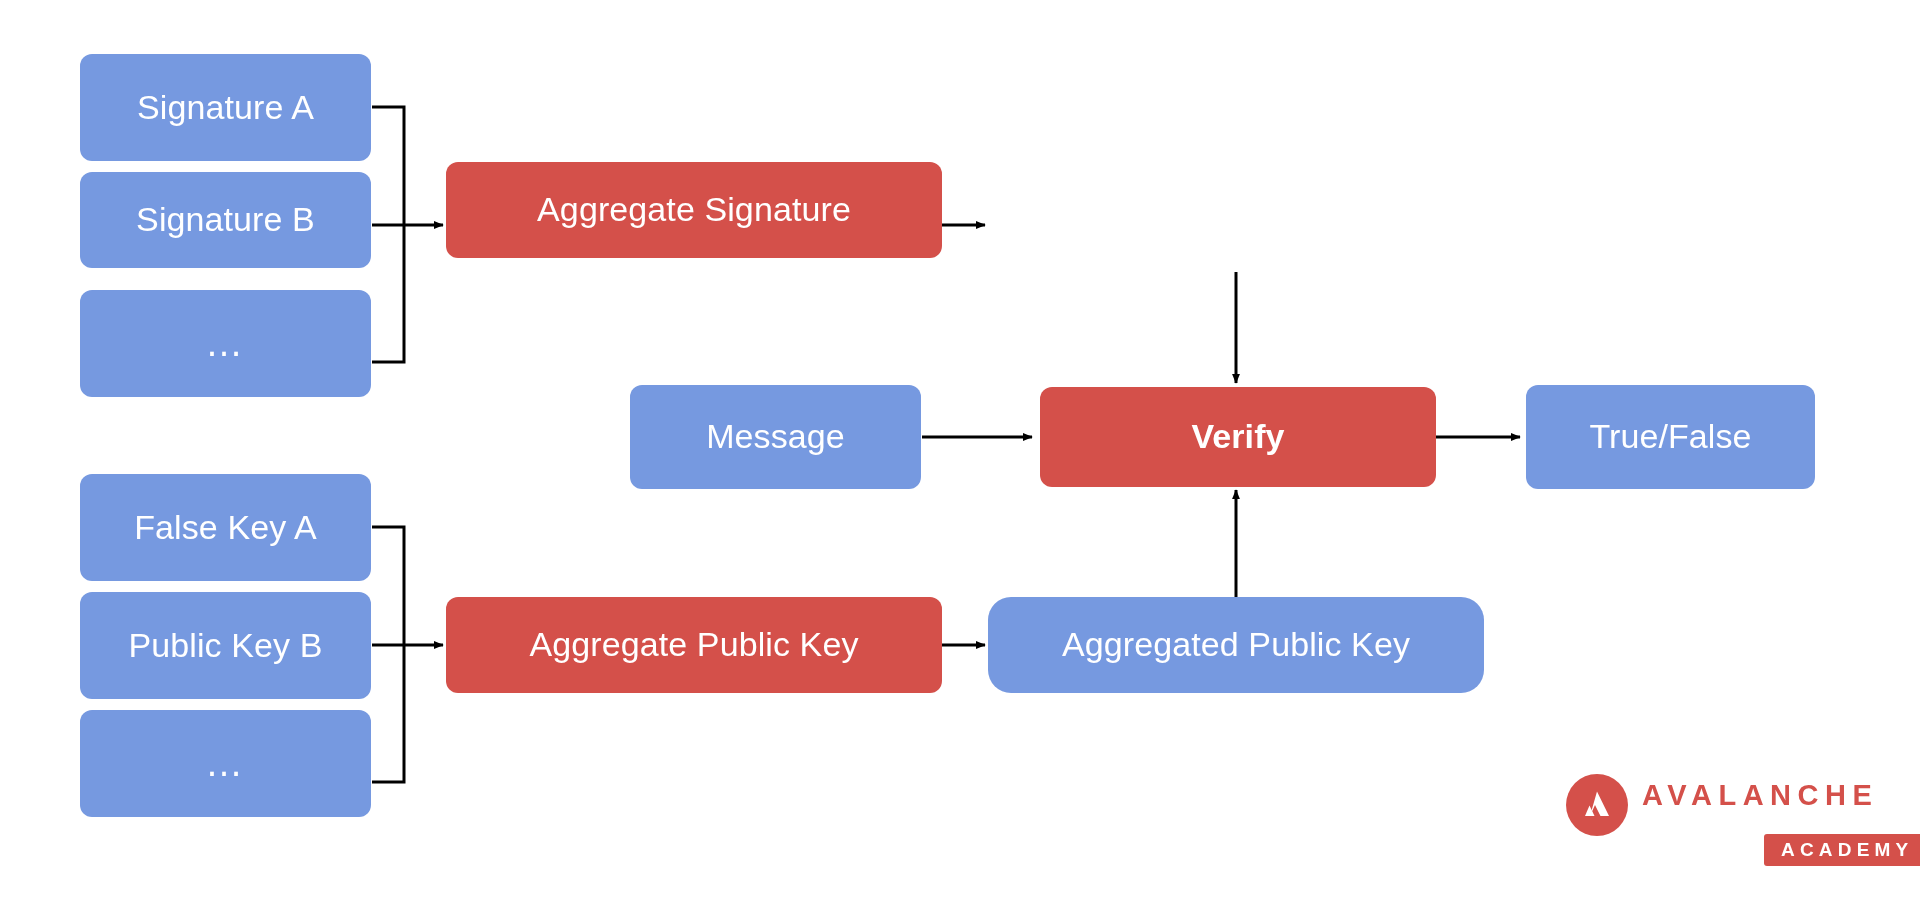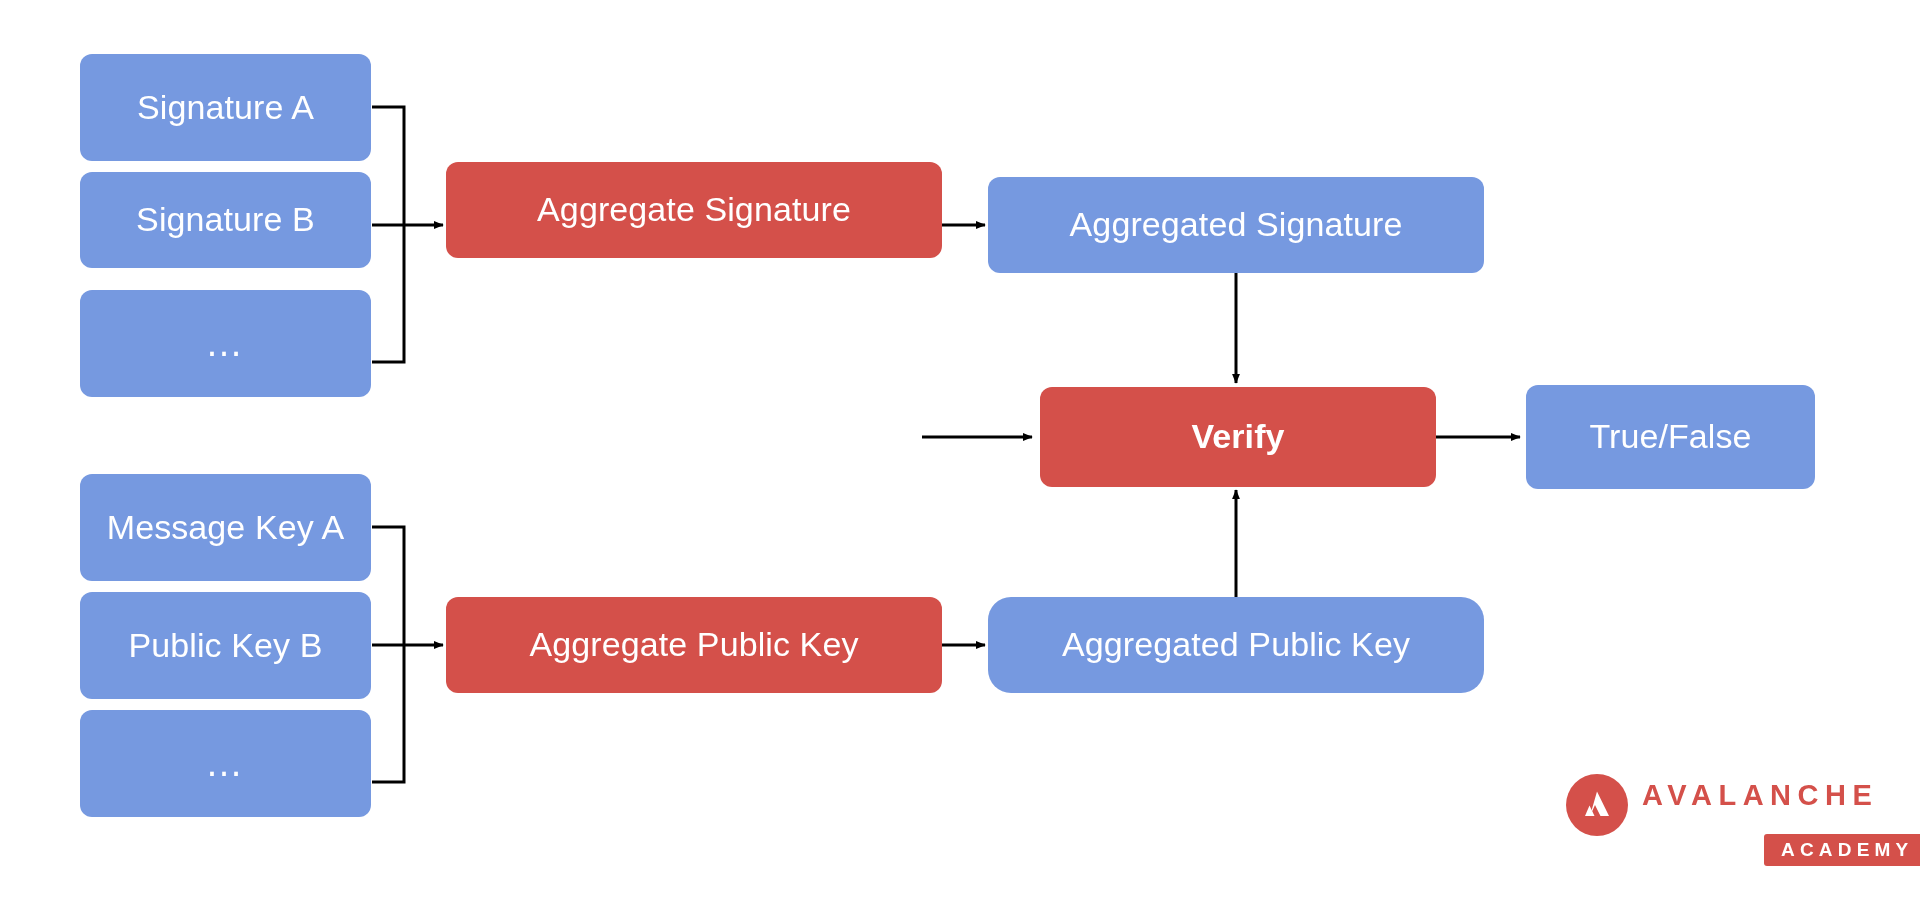--- a/index.html
+++ b/index.html
@@ -138,44 +138,44 @@
   </div>
 
   <div class="node blue" style="left:80px; top:290px; width:291px; height:107px;">
     <span class="label dots">…</span>
   </div>
 
   <div class="node red" style="left:446px; top:162px; width:496px; height:96px;">
     <span class="label">Aggregate Signature</span>
   </div>
 
-  <div class="node blue" style="left:988px; top:177px; width:496px; height:96px;">
-    <span class="label">Aggregated Signature</span>
-  </div>
 
   <div class="node blue" style="left:80px; top:474px; width:291px; height:107px;">
-    <span class="label">Message Key A</span>
+    <span class="label">False Key A</span>
   </div>
 
   <div class="node blue" style="left:80px; top:592px; width:291px; height:107px;">
     <span class="label">Public Key B</span>
   </div>
 
   <div class="node blue" style="left:80px; top:710px; width:291px; height:107px;">
     <span class="label dots">…</span>
   </div>
 
   <div class="node red" style="left:446px; top:597px; width:496px; height:96px;">
     <span class="label">Aggregate Public Key</span>
   </div>
 
   <div class="node blue" style="left:988px; top:597px; width:496px; height:96px;border-radius:23px;">
     <span class="label">Aggregated Public Key</span>
   </div>
 
+  <div class="node blue" style="left:630px; top:385px; width:291px; height:104px;">
+    <span class="label">Message</span>
+  </div>
 
   <div class="node red emph" style="left:1040px; top:387px; width:396px; height:100px;">
     <span class="label">Verify</span>
   </div>
 
   <div class="node blue" style="left:1526px; top:385px; width:289px; height:104px;">
     <span class="label">True/False</span>
   </div>
 
   <div id="logo">

